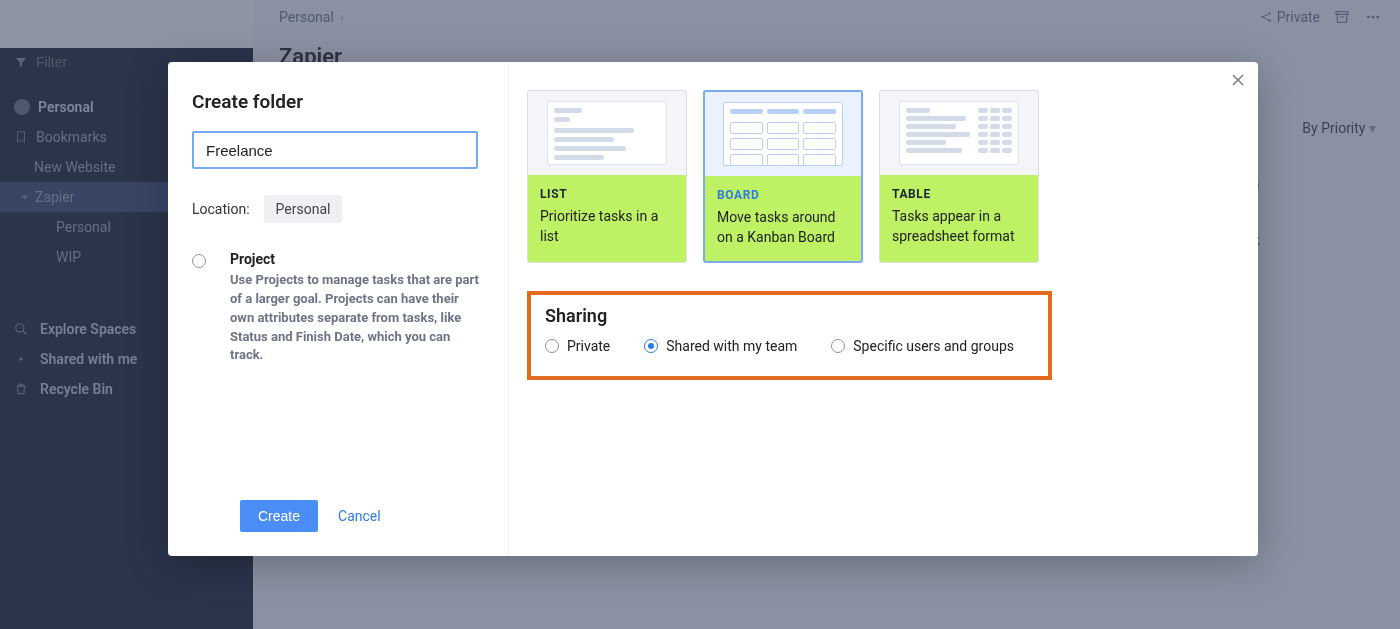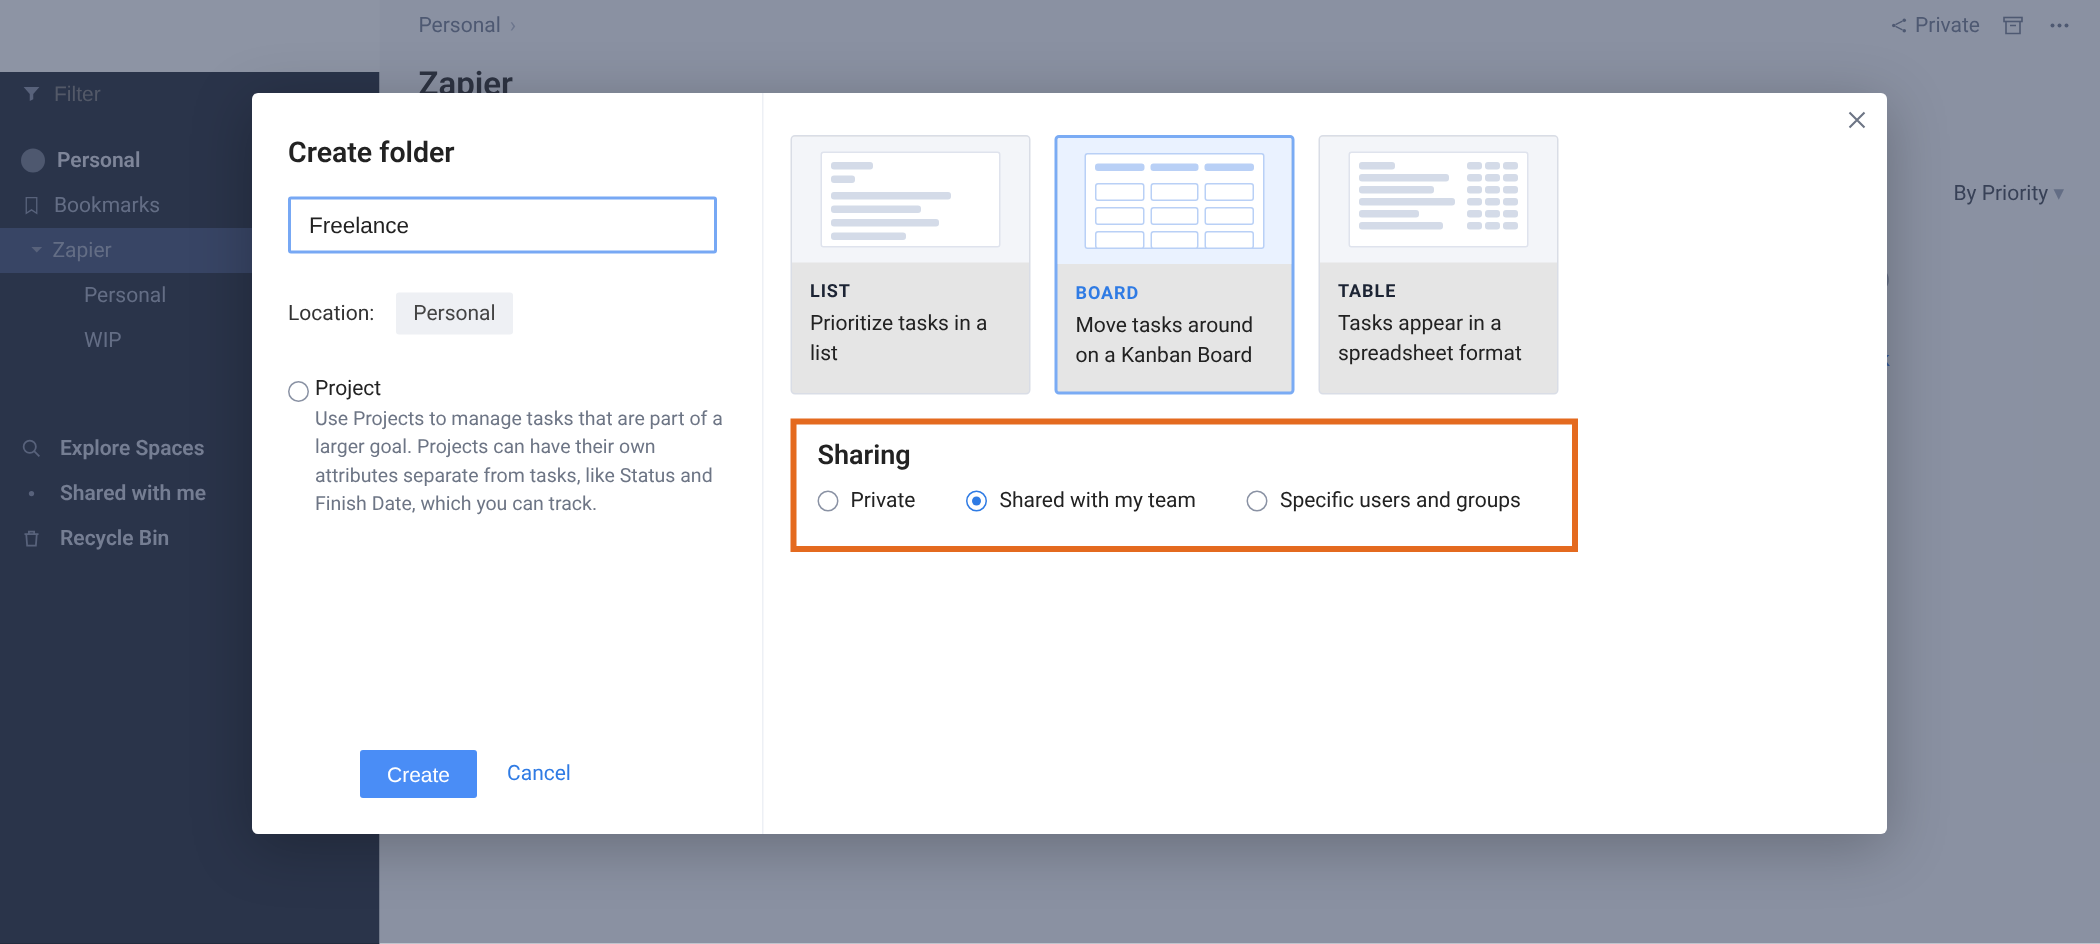--- a/index.html
+++ b/index.html
@@ -127,21 +127,21 @@
     padding: 0 12px; font-size: 15px; color:#222;
     outline:none;
   }
   .loc-row { margin-top: 26px; display:flex; align-items:center; gap:14px; }
   .loc-row .lbl { color:#333; font-size:14px; }
   .loc-chip {
     background:#eef0f4; color:#444;
     padding: 6px 12px; border-radius:2px; font-size:14px;
   }
   .type-group { margin-top: 28px; }
-  .type-opt { display:flex; gap:4px; margin-bottom: 24px; }
+  .type-opt { display:flex; gap:24px; margin-bottom: 24px; font-weight: bold; }
   .type-opt .radio {
     width:14px; height:14px; border:1px solid #8a92a4;
     border-radius:50%; margin-top:3px; flex-shrink:0;
     display:flex; align-items:center; justify-content:center;
   }
   .type-opt.selected .radio { border-color:#2f7be4; }
   .type-opt.selected .radio::after {
     content:""; width:6px; height:6px; border-radius:50%; background:#2f7be4;
   }
   .type-opt .txt .tname { font-size:14px; color:#222; margin-bottom:4px; }
@@ -149,21 +149,21 @@
   .btn-row { position:absolute; left:24px; bottom: 24px; display:flex; align-items:center; gap:20px; }
   .btn-create {
     background:#4a8df6; color:#fff; border:none;
     padding: 8px 18px; font-size:14px; border-radius:2px; cursor:pointer;margin-left:48px;
   }
   .btn-cancel { color:#2f7be4; cursor:pointer; font-size:14px; }
 
   .view-cards { display:flex; gap: 16px; }
   .view-card {
     width: 160px; border:1px solid #d9dde6; border-radius:3px;
-    overflow:hidden; background:#e5e5e5; cursor:pointer;
+    overflow:hidden; background:#bef264; cursor:pointer;
   }
   .view-card.selected { border:2px solid #7aabf4; }
   .view-thumb { height: 84px; background:#f3f5f9; display:flex; align-items:center; justify-content:center; }
   .view-card.selected .view-thumb { background:#eaf2ff; }
   .view-caption { padding: 12px 12px 14px; }
   .view-caption .vn {
     font-size:12px; font-weight:700; letter-spacing:0.6px;
     display:block; margin-bottom:6px;
   }
   .view-card.selected .vn { color:#2f7be4; }
@@ -180,21 +180,21 @@
   .thumb-box .bars { display:flex; gap:4px; }
   .thumb-board { display:grid; grid-template-columns:repeat(3,1fr); gap:4px; }
   .thumb-board .cell { height:12px; background:#fff; border:1px solid #b9d0f6; border-radius:2px; }
   .thumb-table { display:flex; gap:2px; }
   .thumb-table .tcol { flex:1; }
   .thumb-table .tcol .bar { margin-bottom:3px; }
   .thumb-table .narrow { flex:0 0 10px; }
 
   
   .sharing-box {
-    margin-top: 16px;
+    margin-top: 28px;
     border: 4px solid #e46a1f;
     padding: 10px 14px 22px;
     width: 525px;
   }
   .sharing-box h3 { font-size: 18px; font-weight:600; margin-bottom: 12px; }
   .share-opts { display:flex; gap: 34px; }
   .share-opt { display:flex; align-items:center; gap: 8px; cursor:pointer; }
   .share-opt .radio {
     width:14px; height:14px; border:1px solid #8a92a4;
     border-radius:50%;
@@ -233,20 +233,26 @@
       </span>
     </div>
 
     <div class="tree-row">
       <svg class="bookmark-icon" viewBox="0 0 24 24">
           <path d="M6 3h12v18l-6-4-6 4z"></path>
         </svg>
       <span class="label">Bookmarks</span>
     </div>
 
+    <div class="tree-row level1">
+      <span class="label">New Website</span>
+      <svg class="lock-icon" width="12" height="12" viewBox="0 0 24 24">
+          <path d="M6 10V7a6 6 0 1112 0v3h1v11H5V10h1zm2 0h8V7a4 4 0 10-8 0v3z"></path>
+        </svg>
+    </div>
 
     <div class="tree-row level1 active">
       <span class="chev-down" style="margin-left:-14px;">
         <svg viewBox="0 0 10 10">
             <path d="M1 3l4 4 4-4z"></path>
           </svg>
       </span>
       <span class="label">Zapier</span>
       <svg class="lock-icon" width="12" height="12" viewBox="0 0 24 24">
           <path d="M6 10V7a6 6 0 1112 0v3h1v11H5V10h1zm2 0h8V7a4 4 0 10-8 0v3z"></path>

